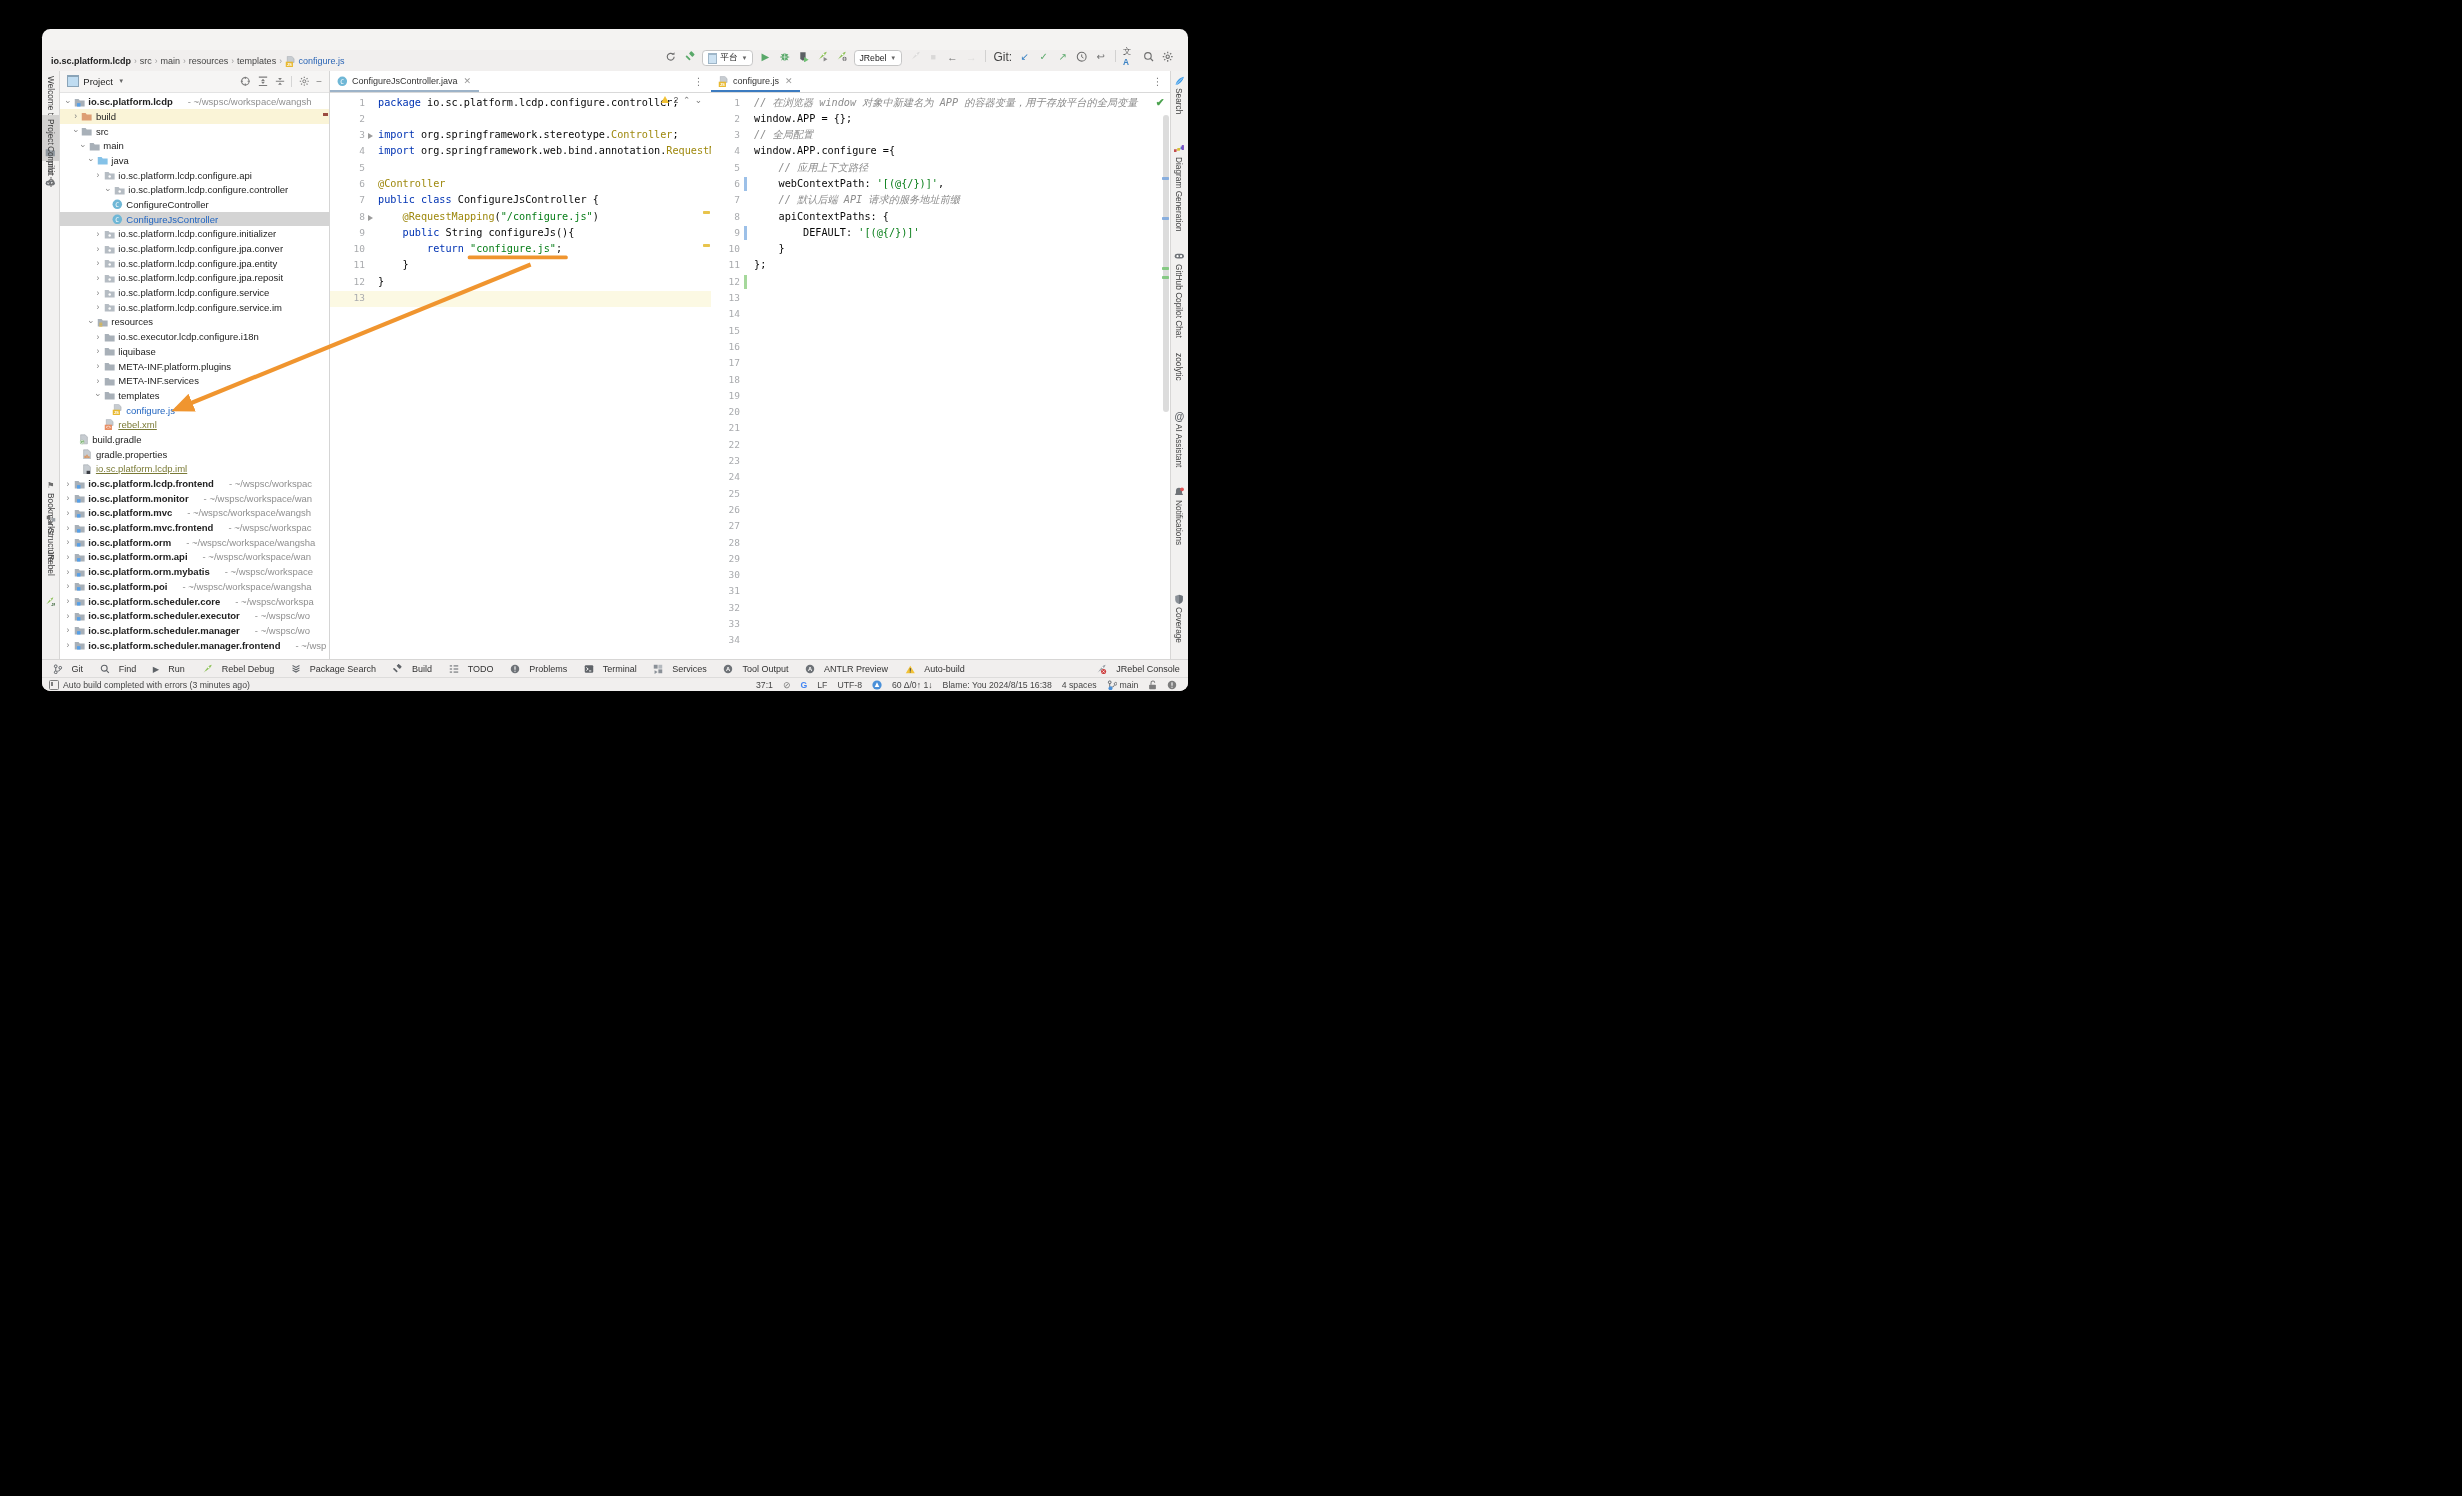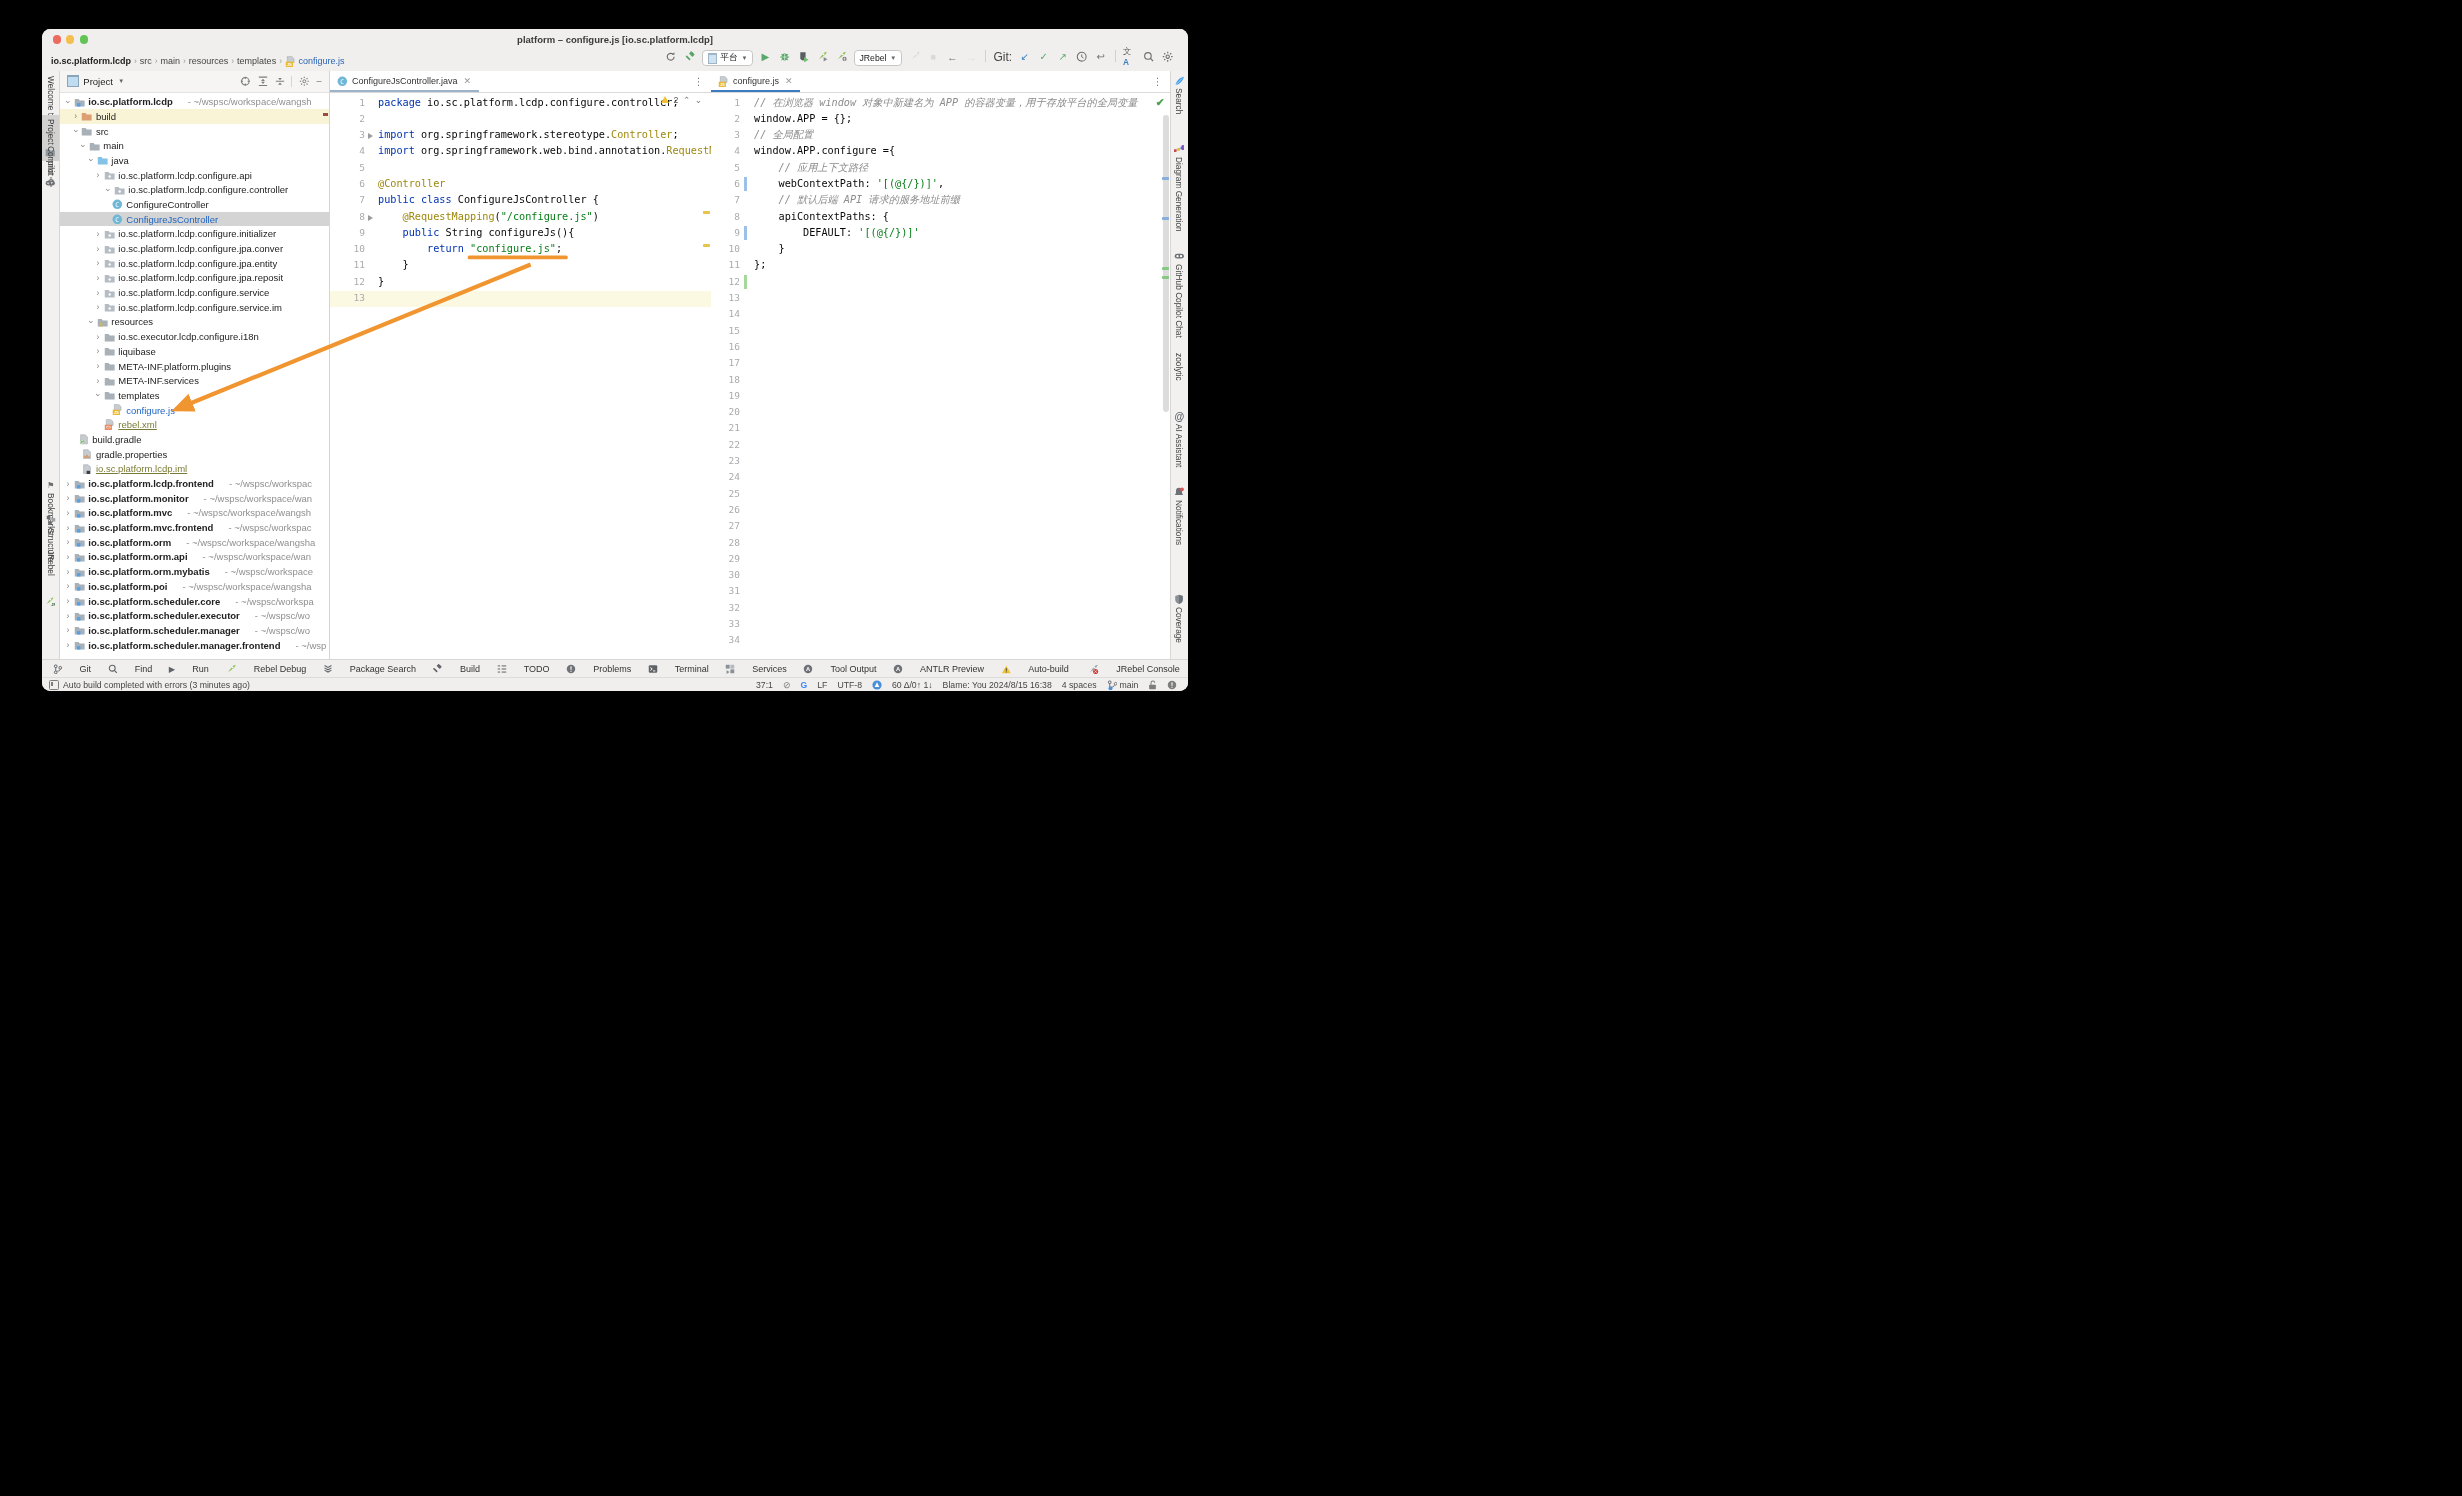--- a/index.html
+++ b/index.html
@@ -80,44 +80,38 @@
   .c-p{color:#080808;}
   .foldtri{position:absolute;left:38px;width:0;height:0;border-left:5.3px solid #9b9b9b;border-top:3.8px solid transparent;border-bottom:3.8px solid transparent;}
   .warnwidget{position:absolute;right:9px;top:23.5px;display:flex;align-items:center;gap:4.5px;font-size:8.7px;color:#555;}
   .wtri{width:0;height:0;border-left:4.5px solid transparent;border-right:4.5px solid transparent;border-bottom:7.6px solid #f2c235;position:relative;}
   .okcheck{position:absolute;right:5.3px;top:25px;color:#4aa24e;font-size:10.6px;font-weight:bold;}
   .vscroll{position:absolute;right:1.5px;top:44px;width:5.3px;height:297px;background:#d6d6d6;border-radius:3px;opacity:.85;}
   .smark{position:absolute;width:6.8px;height:3px;right:1.5px;border-radius:0.8px;}
   
   .botbar{position:absolute;left:0;top:630px;width:100%;height:18px;background:#f1efee;border-top:0.8px solid #d7d6d5;
     display:flex;align-items:center;font-size:9px;color:#333;gap:0;}
-  .bitem{display:flex;align-items:center;gap:17px;padding:0 8.3px;height:100%;justify-content:center;}
+  .bitem{display:flex;align-items:center;gap:9px;padding:0 8.3px;height:100%;justify-content:center;}
   .bitem:first-child{padding-left:10.6px;}
   .botbar .spacer{flex:1;}
   .statusbar{position:absolute;left:0;top:648px;width:100%;height:13.6px;background:#f1efee;border-top:0.8px solid #dddcdb;
     display:flex;align-items:center;font-size:8.7px;color:#454545;}
   .statusbar .msg{margin-left:21px;}
   .statusbar .right{margin-left:auto;display:flex;align-items:center;gap:10px;padding-right:10.6px;}
   .sitem{display:flex;align-items:center;gap:3px;}
   .winicon{position:absolute;left:6.8px;top:651px;width:8.3px;height:7.6px;border:1.1px solid #7d7d7d;border-radius:1.5px;}
   .winicon:before{content:"";position:absolute;left:0.8px;top:0.8px;width:2.3px;height:3.8px;background:#7d7d7d;}
   svg{display:block;}
   .overlay{position:absolute;left:0;top:0;width:1231px;height:748px;pointer-events:none;z-index:50;}
 </style>
 </head>
 <body>
 
 <div class="win">
 
-  <div class="titlebar">
-    <span class="tl" style="left:10.6px;background:#ec6a5e"></span>
-    <span class="tl" style="left:24px;background:#f4bf4f"></span>
-    <span class="tl" style="left:38px;background:#61c454"></span>
-    <div class="title">platform – configure.js [io.sc.platform.lcdp]</div>
-  </div>
 
   <div class="navbar">
     <div class="crumbs" id="crumbs">
         <span class="crumb-first">io.sc.platform.lcdp</span>
         <span class="crumb-sep">›</span>
         <span>src</span>
         <span class="crumb-sep">›</span>
         <span>main</span>
         <span class="crumb-sep">›</span>
         <span>resources</span>

